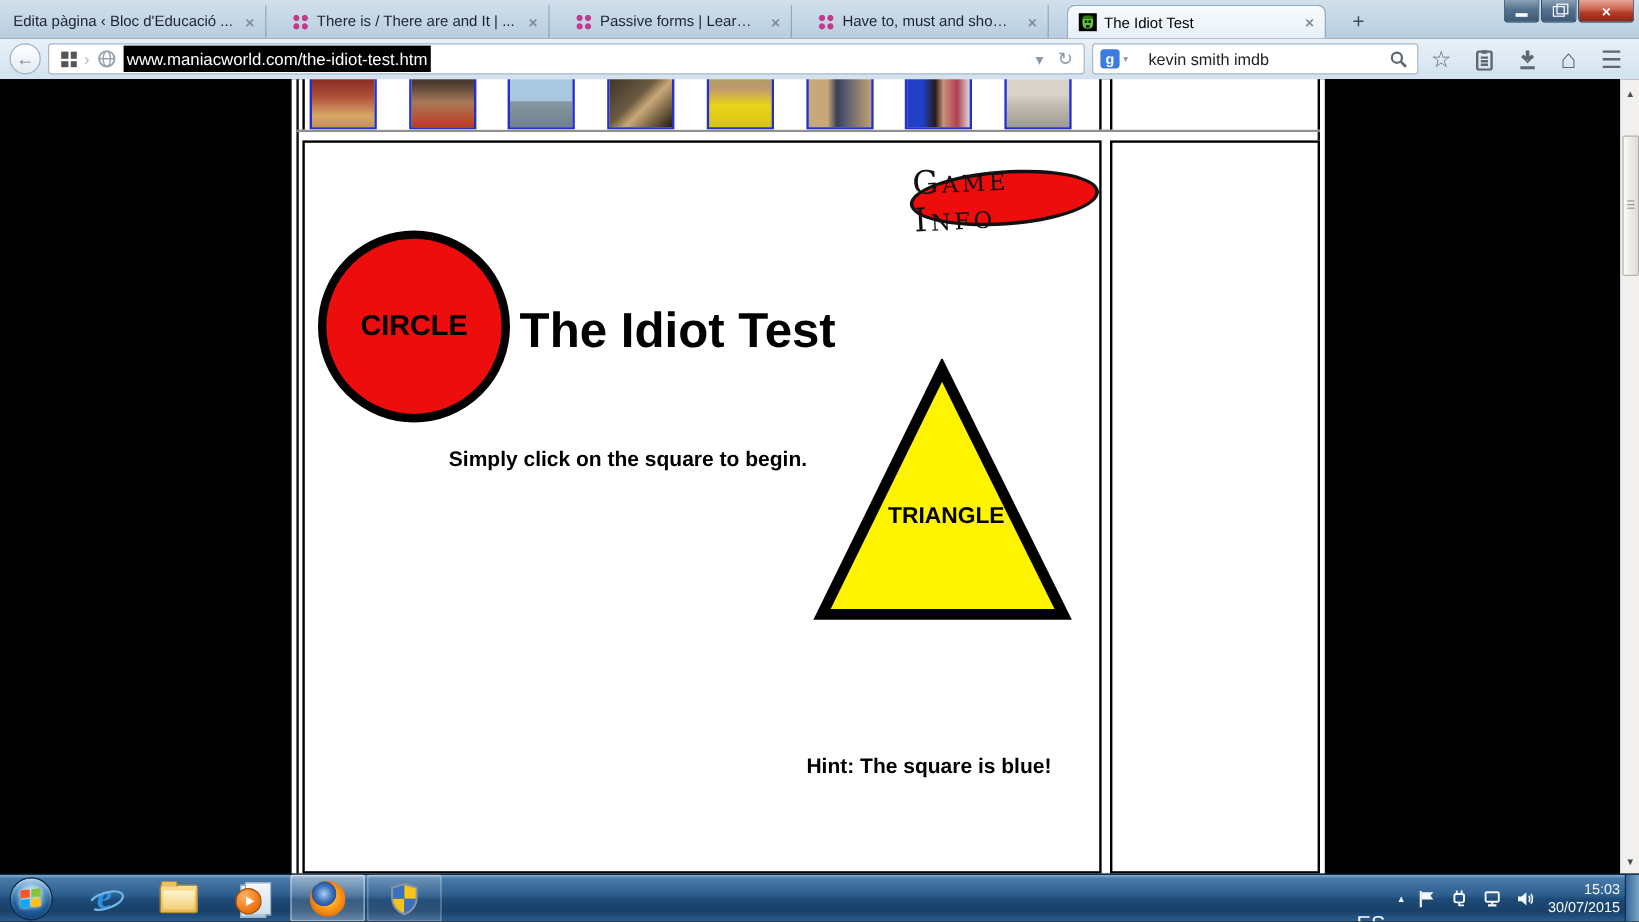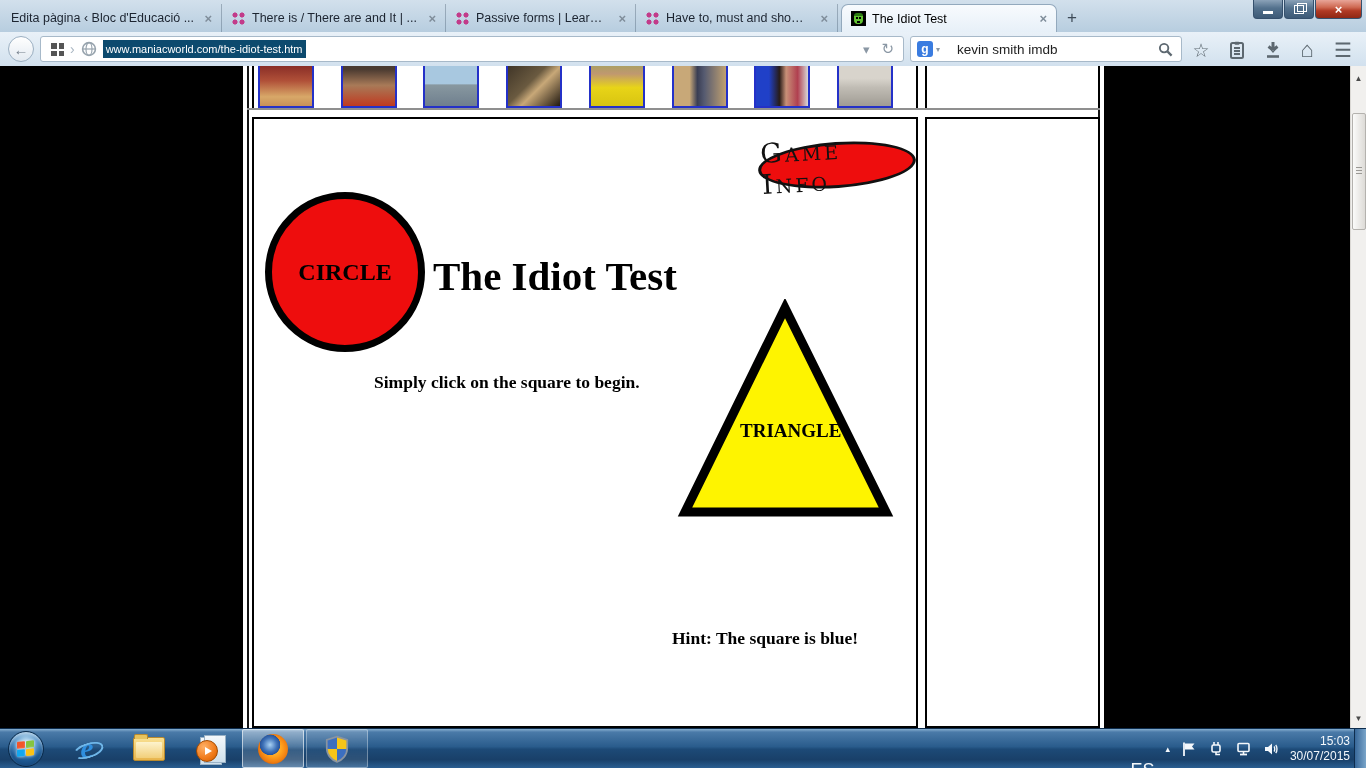--- a/index.html
+++ b/index.html
@@ -2,21 +2,21 @@
 <html><head>
 <meta charset="utf-8">
 <style>
   html,body{margin:0;padding:0;background:#222;}
   #screen{position:relative;width:1366px;height:768px;overflow:hidden;background:#000;
           font-family:"Liberation Sans",sans-serif;}
 
   
   .titlebar{position:absolute;left:0;top:0;width:1366px;height:32px;
             background:linear-gradient(#d2e0ec,#b7cddf);}
-  .tabstrip{position:absolute;left:2px;top:4px;height:28px;display:flex;align-items:stretch;}
+  .tabstrip{position:absolute;left:2px;top:4px;height:28px;display:flex;align-items:stretch;gap:12px;}
   .tab{position:relative;display:flex;align-items:center;gap:6px;padding:0 9px;color:#1c2430;
        font-size:12.5px;border-right:1px solid rgba(60,80,100,.35);box-sizing:border-box;cursor:default;}
   .tab .lbl{white-space:nowrap;overflow:hidden;text-overflow:ellipsis;flex:1;}
   .tab-close{color:#7f8d9a;font-size:13px;font-weight:bold;margin-left:4px;}
   .t1{width:220px;} .t2{width:224px;} .t3{width:190px;} .t4{width:202px;}
   .tab.active{width:216px;background:linear-gradient(#f8fbfe,#e7f0f8);
               border:1px solid #93a9bd;border-bottom:none;border-radius:7px 7px 0 0;color:#000;margin-left:3px;}
   .newtab{display:flex;align-items:center;justify-content:center;width:30px;font-size:17px;color:#3e4b58;}
   .favicon{width:15px;height:15px;flex:0 0 auto;position:relative;}
   .fav-dots{background:
@@ -47,21 +47,21 @@
             background:linear-gradient(#ffffff,#e3eaf1);border:1px solid #9cb0c2;box-sizing:border-box;
             display:flex;align-items:center;justify-content:center;color:#75808c;font-size:15px;font-weight:bold;}
   .urlbar{position:absolute;left:40px;top:4px;width:864px;height:26px;background:#fff;
           border:1px solid #a7b9c9;border-radius:3px;box-sizing:border-box;display:flex;align-items:center;}
   .tiles-icon{width:13px;height:13px;margin-left:10px;background:
      linear-gradient(#555 0 0) 0 0/6px 6px no-repeat,
      linear-gradient(#555 0 0) 8px 0/5px 6px no-repeat,
      linear-gradient(#555 0 0) 0 8px/6px 5px no-repeat,
      linear-gradient(#555 0 0) 8px 8px/5px 5px no-repeat;}
   .chev{color:#a9b6c2;font-size:14px;margin:0 6px;}
-  .url-text{background:#0c4a6e;color:#fff;font-size:11px;padding:3px 3px;white-space:nowrap;}
+  .url-text{background:#000000;color:#fff;font-size:14px;padding:3px 3px;white-space:nowrap;}
   .url-right{margin-left:auto;display:flex;align-items:center;gap:12px;margin-right:9px;color:#8a97a4;font-size:13px;}
   .searchbar{position:absolute;left:910px;top:4px;width:272px;height:26px;background:#fff;
              border:1px solid #a7b9c9;border-radius:3px;box-sizing:border-box;display:flex;align-items:center;}
   .g-icon{width:16px;height:16px;margin-left:6px;border-radius:3px;background:#3a7ce0;color:#fff;
           font-size:12px;font-weight:bold;display:flex;align-items:center;justify-content:center;}
   .sb-caret{font-size:8px;color:#8a97a4;margin:0 5px 0 3px;}
   .search-input{border:none;outline:none;flex:1;font-size:13.5px;color:#222;font-family:"Liberation Sans",sans-serif;background:transparent;margin-left:10px;}
   .nav-ico{position:absolute;top:7px;width:26px;height:22px;display:flex;align-items:center;justify-content:center;
            color:#5d6870;font-size:19px;}
   .svg-gray{stroke:#5d6870;fill:none;stroke-width:2;}
@@ -83,21 +83,21 @@
   .th1{background:linear-gradient(180deg,#7a2020,#b05038 45%,#d8a868 80%,#c89058);}
   .th2{background:linear-gradient(180deg,#4a3a30 20%,#a87a58 55%,#c03a20);}
   .th3{background:linear-gradient(180deg,#a8c8e0 52%,#8898a0 54%,#77879а 70%,#6f7f8e);}
   .th3{background:linear-gradient(180deg,#a8c8e0 52%,#8898a0 54%,#6f7f8e);}
   .th4{background:linear-gradient(135deg,#3a3024,#6a5a40 45%,#c8a878 60%,#201810);}
   .th5{background:linear-gradient(180deg,#a8a060 10%,#c09870 30%,#e8d418 60%,#d8c410);}
   .th6{background:linear-gradient(90deg,#c8a878 30%,#3a3e54 45%,#555a70 58%,#c0a070);}
   .th7{background:linear-gradient(90deg,#2040c8 25%,#281c18 45%,#c89078 58%,#b04050 80%,#d8d8d8);}
   .th8{background:linear-gradient(180deg,#d8d4cc 40%,#c0bcb4 60%,#a09c94);}
 
-  .serif{font-family:Liberation Serif, serif;font-weight:bold;color:#000;}
+  .serif{font-family:Liberation Sans, sans-serif;font-weight:bold;color:#000;}
   .gameinfo{position:absolute;left:515px;top:76px;width:152px;height:40px;border:3px solid #111;
             border-radius:50%;transform:rotate(-4deg);display:flex;align-items:center;justify-content:center;}
   .gameinfo span{font-family:"DejaVu Serif",serif;font-variant:small-caps;font-size:27px;letter-spacing:3px;
                  color:#111;transform:rotate(1deg);}
   .circle{position:absolute;left:22px;top:126px;width:146px;height:146px;border:7px solid #000;border-radius:50%;
           display:flex;align-items:center;justify-content:center;}
   .circle span{font-size:24px;}
   .page-title{position:absolute;left:190px;top:186px;font-size:41px;white-space:nowrap;}
   .instruction{position:absolute;left:131px;top:306px;font-size:17.5px;}
   .triangle-wrap{position:absolute;left:434px;top:233px;width:217px;height:221px;}

